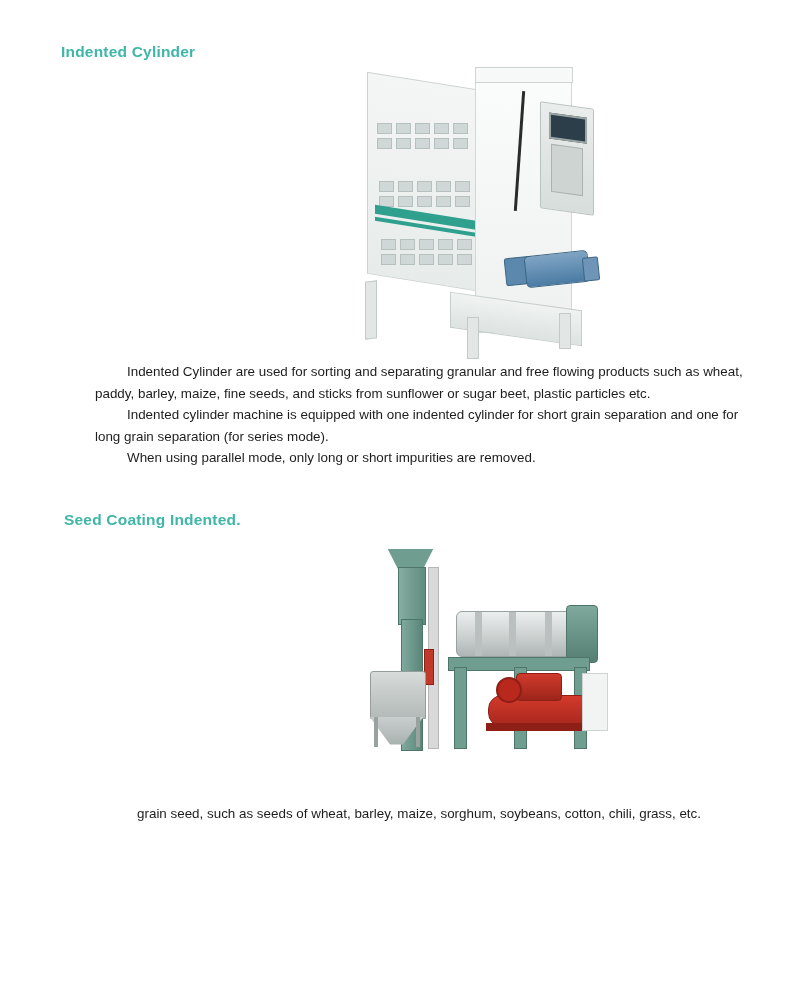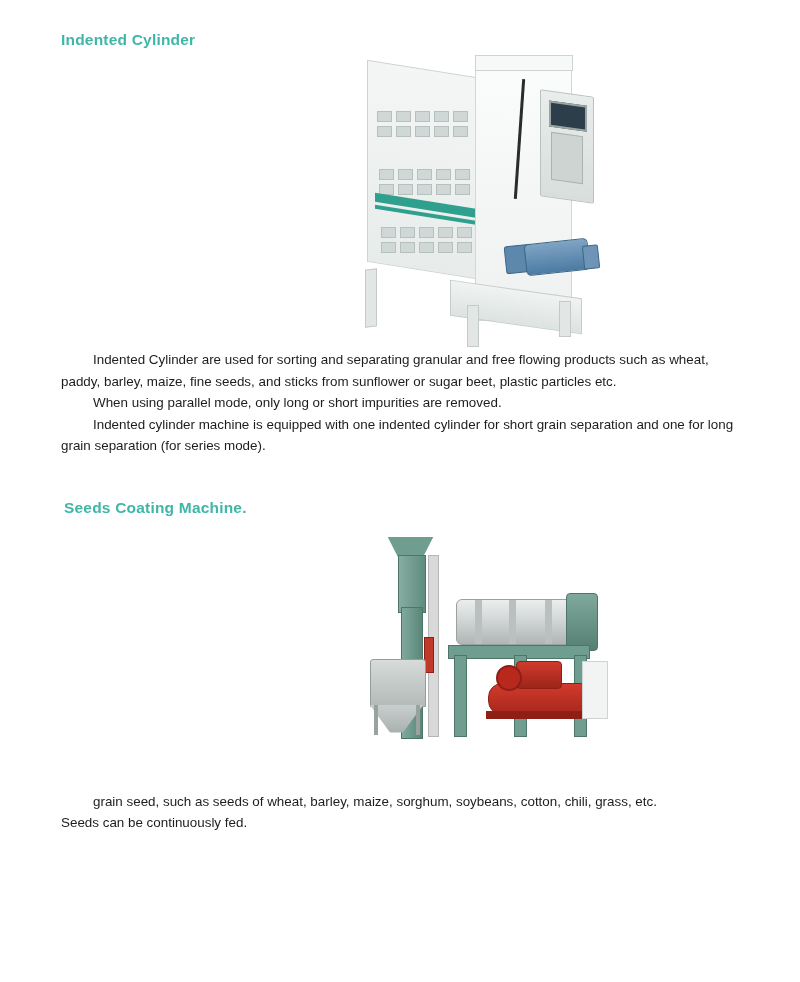--- a/index.html
+++ b/index.html
@@ -12,21 +12,21 @@
     background: #ffffff;
     font-family: "Liberation Sans", sans-serif;
     color: #1a1a1a;
     overflow: hidden;
   }
   .page {
     position: relative;
     width: 800px;
     height: 838px;
     box-sizing: border-box;
-    padding: 0 55px;
+    padding: 12px 55px;
   }
   .section {
     position: relative;
   }
   .section-title {
     font-size: 15.5px;
     font-weight: bold;
     color: #3fb6a8;
     letter-spacing: 0.2px;
   }
@@ -48,33 +48,35 @@
   }
   .para {
     font-size: 13.4px;
     line-height: 21.5px;
     color: #1d1d1d;
     margin: 0;
     text-align: left;
   }
   .para.indent {
     text-indent: 32px;
+    margin-left: 34px;
   }
   .body-block {
     padding-top: 14px;
   }
   .body-block-2 {
     padding-top: 18px;
     padding-left: 2px;
   }
   .para-wrap {
     padding-left: 6px;
   }
   .line-indent-2 {
     padding-left: 32px;
+    text-align: center;
   }
 
   
   .fig1 {
     position: relative;
     width: 300px;
     height: 280px;
     margin-top: 6px;
     margin-left: 210px;
   }
@@ -457,29 +459,29 @@
 
         <div class="f1-base"></div>
         <div class="f1-post" style="left:10px; top:214px; width:10px; height:56px; transform:skewY(-6deg);"></div>
         <div class="f1-post" style="left:112px; top:250px; width:10px; height:40px;"></div>
         <div class="f1-post" style="left:204px; top:246px; width:10px; height:34px;"></div>
       </div>
     </div>
 
     <div class="body-block para-wrap">
       <p class="para indent">Indented Cylinder are used for sorting and separating granular and free flowing products such as wheat, paddy, barley, maize, fine seeds, and sticks from sunflower or sugar beet, plastic particles etc.</p>
+      <p class="para indent">Indented cylinder machine is equipped with one indented cylinder for short grain separation and one for long grain separation (for series mode).</p>
       <p class="para indent">When using parallel mode, only long or short impurities are removed.</p>
-      <p class="para indent">Indented cylinder machine is equipped with one indented cylinder for short grain separation and one for long grain separation (for series mode).</p>
     </div>
   </div>
 
   <div class="section">
 
     <div class="section-title title-coating">
-      <span>Seeds Coating Machine</span><span class="dot">.</span>
+      <span>Seed Coating Indented</span><span class="dot">.</span>
     </div>
 
     <div class="figure">
       <div class="fig2">
         <div class="f2-hopper"></div>
         <div class="f2-elev"></div>
         <div class="f2-column"></div>
         <div class="f2-tube"></div>
 
         <div class="f2-drum">
@@ -505,17 +507,16 @@
         <div class="f2-comp-motor"></div>
         <div class="f2-comp-wheel"></div>
         <div class="f2-comp-base"></div>
         <div class="f2-white-box"></div>
         <div class="f2-ground"></div>
       </div>
     </div>
 
     <div class="body-block-2 para-wrap">
       <p class="para line-indent-2">grain seed, such as seeds of wheat, barley, maize, sorghum, soybeans, cotton, chili, grass, etc.</p>
-      <p class="para">Seeds can be continuously fed.</p>
     </div>
   </div>
 
 </div>
 
 </body></html>

